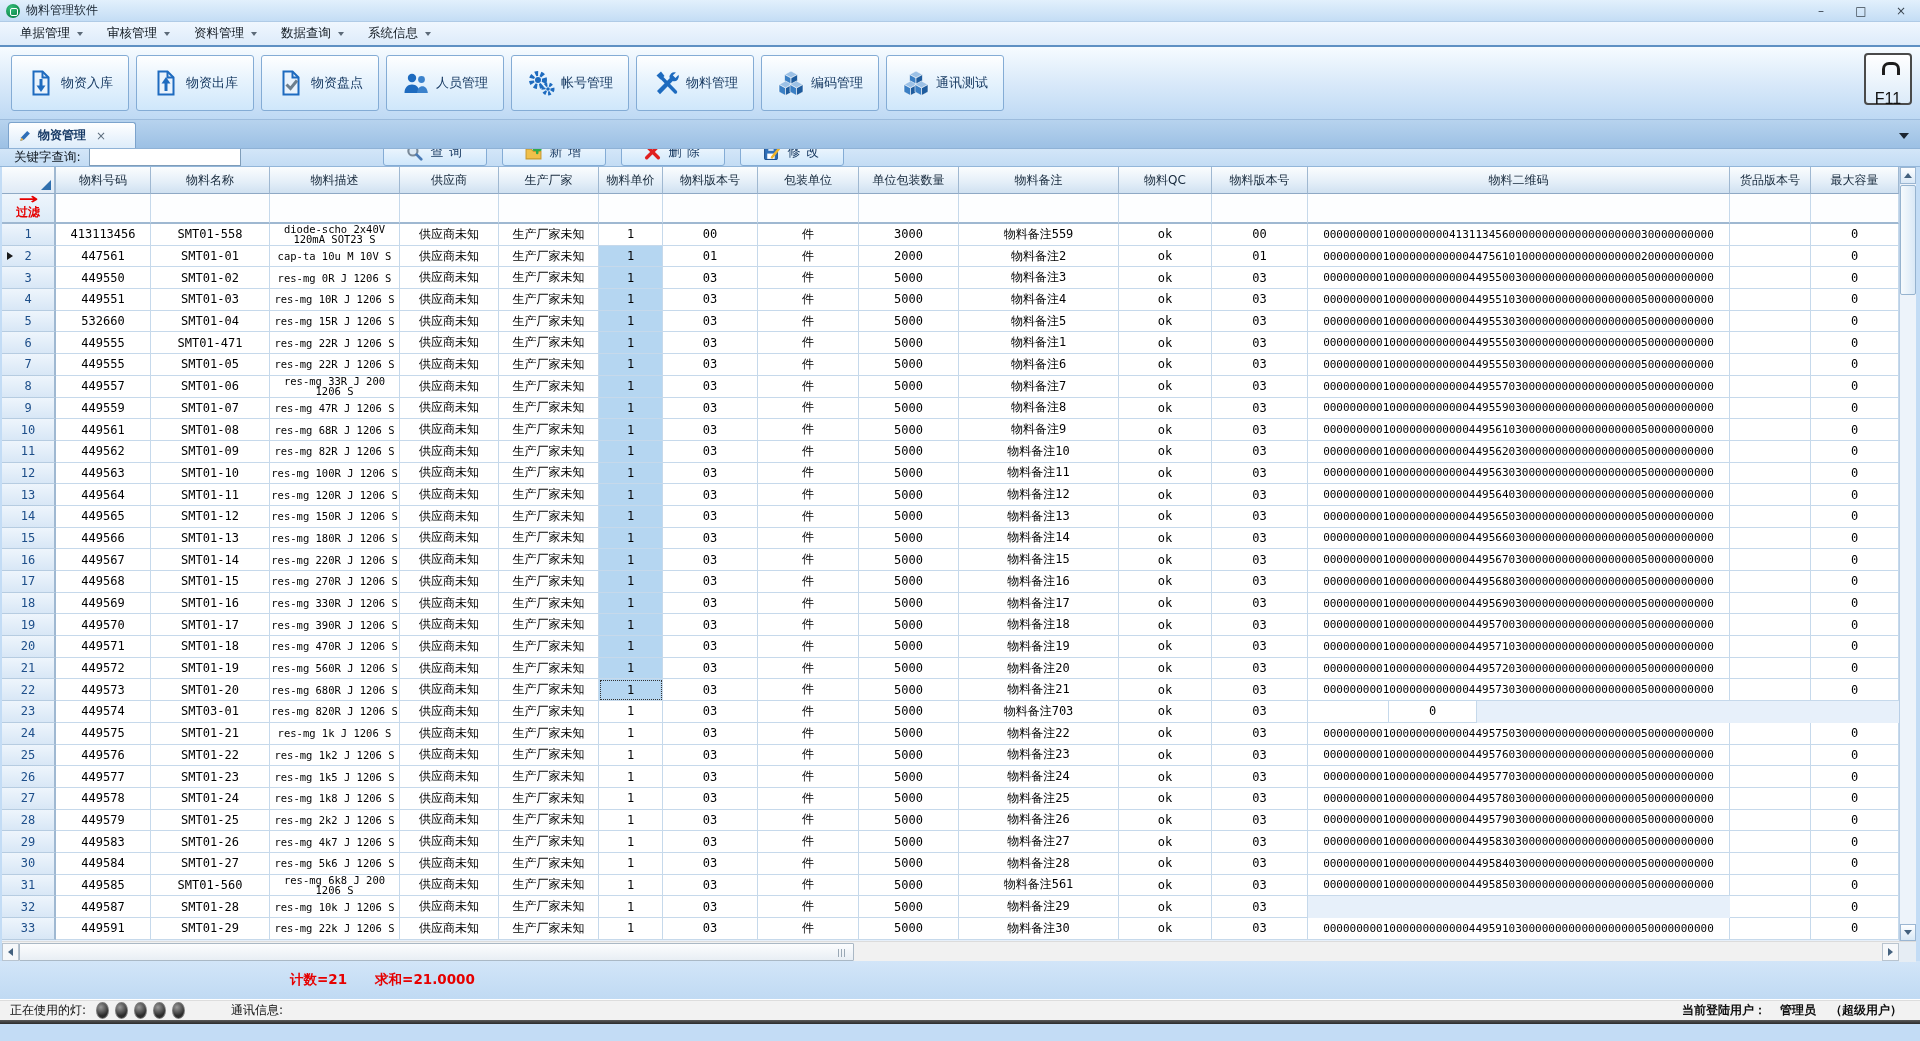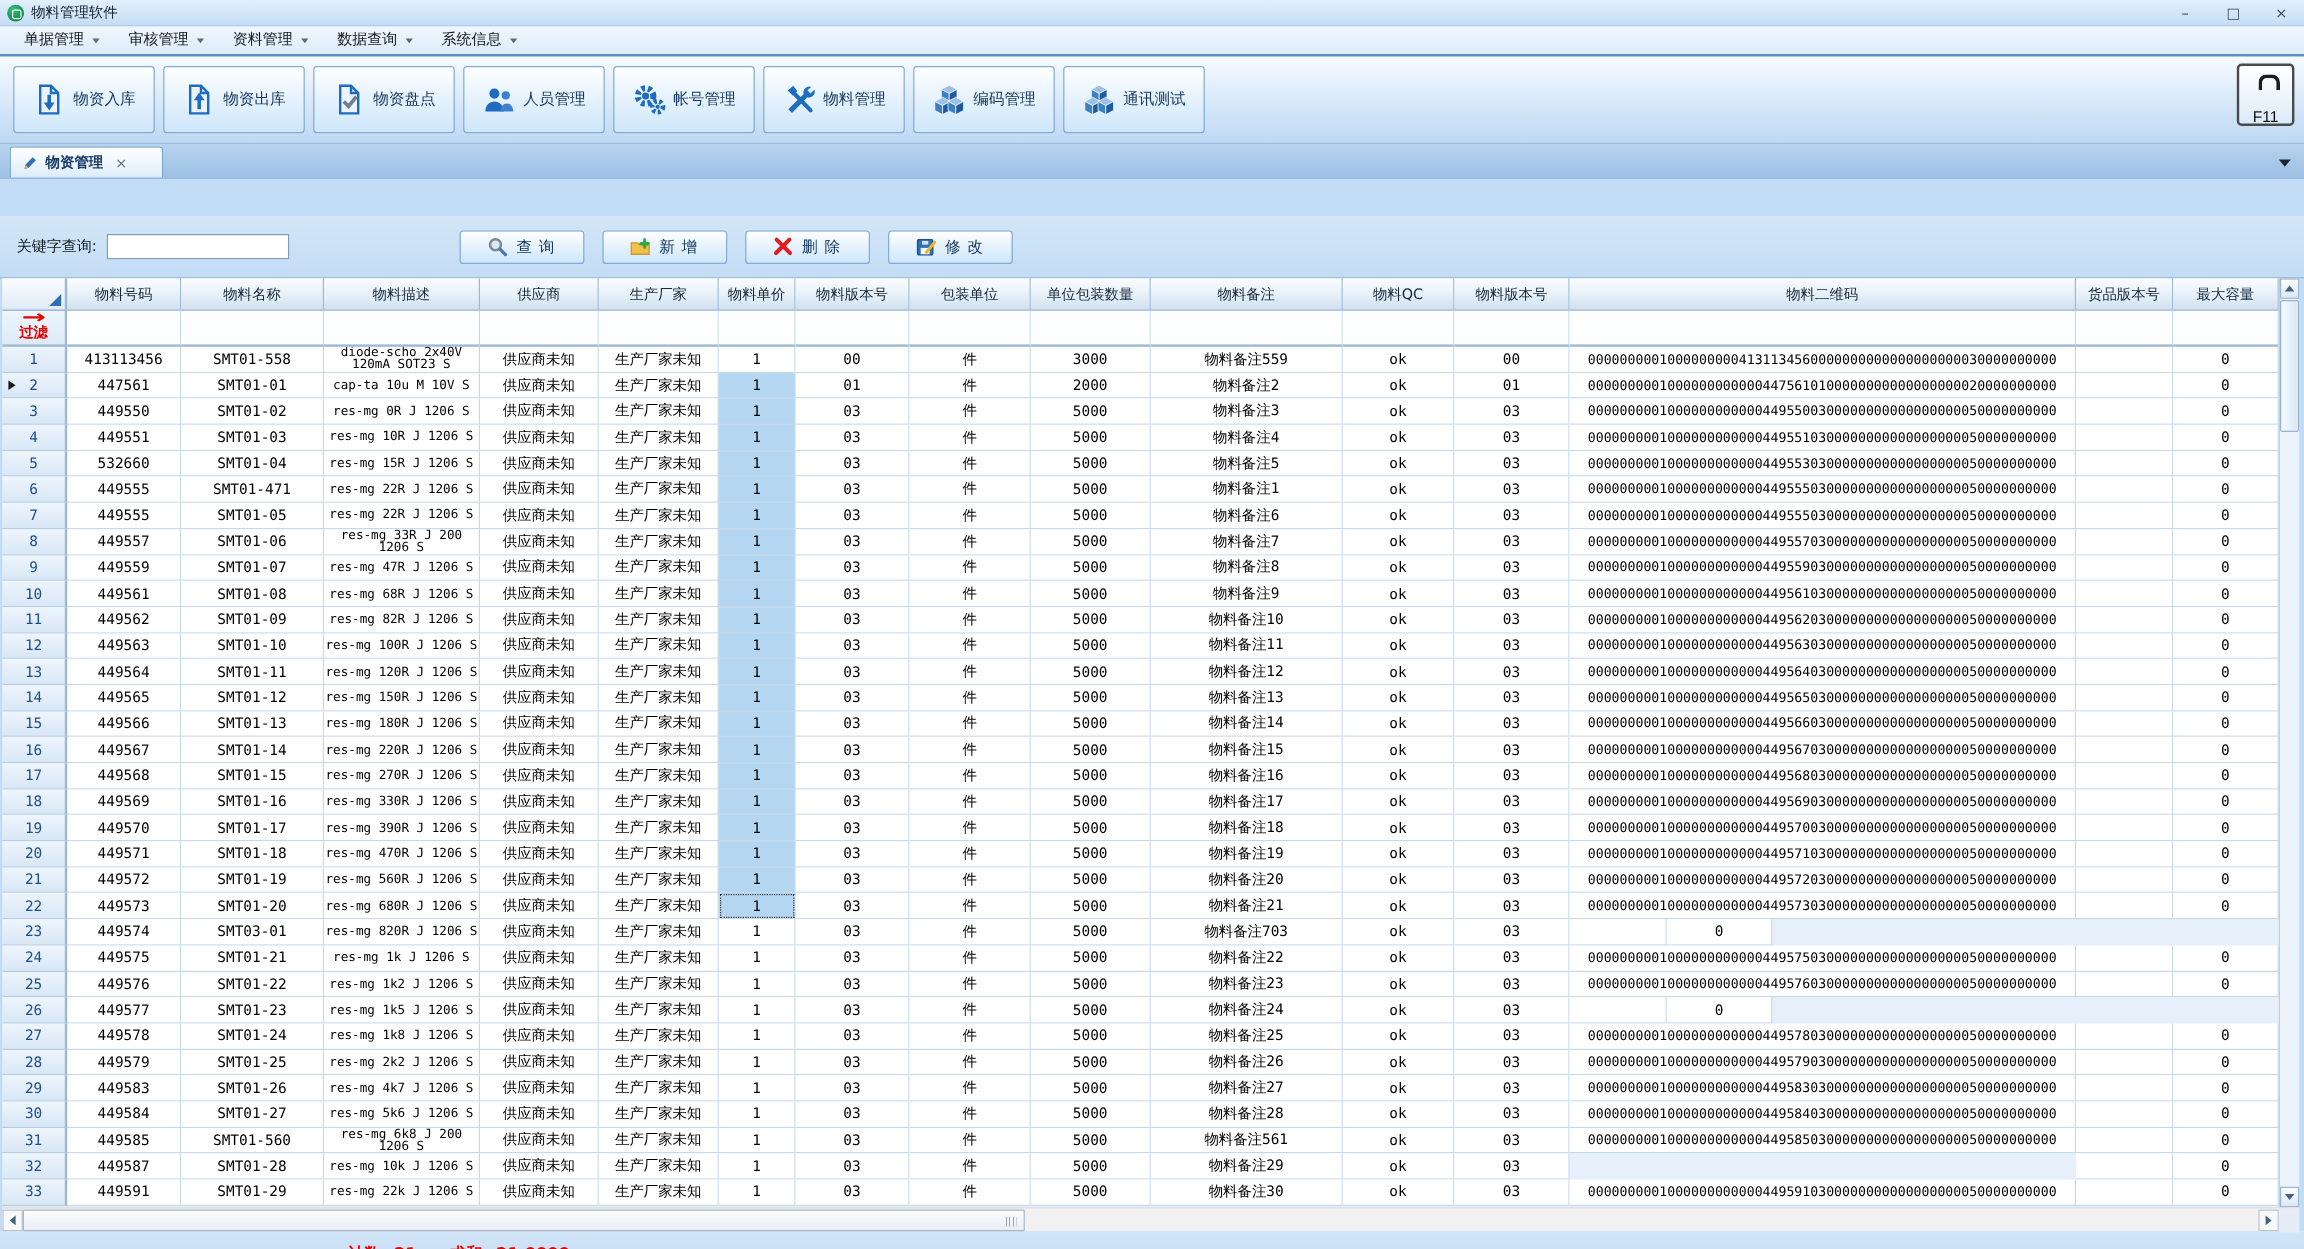--- a/index.html
+++ b/index.html
@@ -38,38 +38,38 @@
     font-size:13px; color:#13365f; font-family:"DejaVu Sans","Liberation Sans",sans-serif; }
   .tbtn svg { flex:0 0 auto; }
   .lockbtn { position:absolute; right:8px; top:6px; width:48px; height:52px;
     border:2px solid #4a4a4a; border-radius:4px;
     background:linear-gradient(180deg,#ffffff,#dcebf9);
     display:flex; flex-direction:column; align-items:center; cursor:pointer; }
   .lockbody { width:16px; height:11px; background:#1d1d1d; border-radius:2px;
     margin-top:15px; position:relative; }
   .lockbody::before { content:""; position:absolute; top:-8px; left:2px; width:12px; height:10px;
     border:3px solid #1d1d1d; border-bottom:none; border-radius:7px 7px 0 0; }
-  .locklabel { font-size:13px; color:#101010; margin-top:20px; }
+  .locklabel { font-size:16px; color:#101010; margin-top:20px; }
 
   
   .tabstrip { height:29px; background:linear-gradient(180deg,#b7d3ee,#9cc0e4);
     display:flex; align-items:flex-end; padding-left:8px; position:relative;
     border-bottom:1px solid #8fb2d6; }
   .tab { height:26px; min-width:128px; background:linear-gradient(180deg,#ffffff,#ddecfa);
     border:1px solid #7ca3cc; border-bottom:none; border-radius:3px 3px 0 0;
     display:flex; align-items:center; padding:0 9px; gap:7px; cursor:pointer; }
   .tab .tlabel { font-size:12px; font-weight:bold; color:#173a66; }
   .tabclose { font-size:12px; color:#5d6d7d; cursor:pointer; margin-left:3px; }
   .strip-caret { position:absolute; right:11px; bottom:9px; width:0; height:0;
     border-left:5px solid transparent; border-right:5px solid transparent;
     border-top:6px solid #1c2530; cursor:pointer; }
 
   
-  .searchrow { height:52px; background:linear-gradient(180deg,#d3e6f8,#c3dcf4);
-    display:flex; align-items:center; border-bottom:1px solid #93b6d9;margin-top:31px; }
+  .searchrow { height:18px; background:linear-gradient(180deg,#d3e6f8,#c3dcf4);
+    display:flex; align-items:flex-end; border-bottom:1px solid #93b6d9; }
   .slabel { font-size:12.5px; color:#101820; margin-left:14px; }
   .sinput { width:152px; height:21px; border:1px solid #7f9db9; background:#fff;
     margin-left:8px; font-size:12px; padding:0 4px; }
   .sbtn { width:104px; height:28px; border:1px solid #84acd5; border-radius:3px;
     background:linear-gradient(180deg,#feffff,#e7f3fd 45%,#cfe7fb);
     display:flex; align-items:center; justify-content:center; gap:7px; cursor:pointer;
     font-size:13px; color:#13365f; letter-spacing:1px; }
   .sbtn.b-query { margin-left:142px; }
   .sbtn + .sbtn { margin-left:15px; }
 
@@ -831,20 +831,21 @@
           <div class="cell c-desc" style="width: 130px;">res-mg 1k5 J 1206 S</div>
           <div class="cell c-suppli c-supplier" style="width: 99px;">供应商未知</div>
           <div class="cell c-maker" style="width: 100px;">生产厂家未知</div>
           <div class="cell c-price" style="width: 64px;">1</div>
           <div class="cell c-ver1" style="width: 95px;">03</div>
           <div class="cell c-unit" style="width: 101px;">件</div>
           <div class="cell c-qty" style="width: 100px;">5000</div>
           <div class="cell c-remark" style="width: 160px;">物料备注24</div>
           <div class="cell c-qc" style="width: 93px;">ok</div>
           <div class="cell c-ver2" style="width: 96px;">03</div>
+          <div class="cell c-qr" style="width: 422px;">00000000010000000000004495770300000000000000000050000000000</div>
           <div class="cell c-goodsv c-goodsver" style="width: 81px;"></div>
           <div class="cell c-capaci c-capacity" style="width: 88px;">0</div>
         </div>
         <div class="grow">
           <div class="rh" style="width: 54px;">27</div>
           <div class="cell c-code" style="width: 95px;">449578</div>
           <div class="cell c-name" style="width: 119px;">SMT01-24</div>
           <div class="cell c-desc" style="width: 130px;">res-mg 1k8 J 1206 S</div>
           <div class="cell c-suppli c-supplier" style="width: 99px;">供应商未知</div>
           <div class="cell c-maker" style="width: 100px;">生产厂家未知</div>

